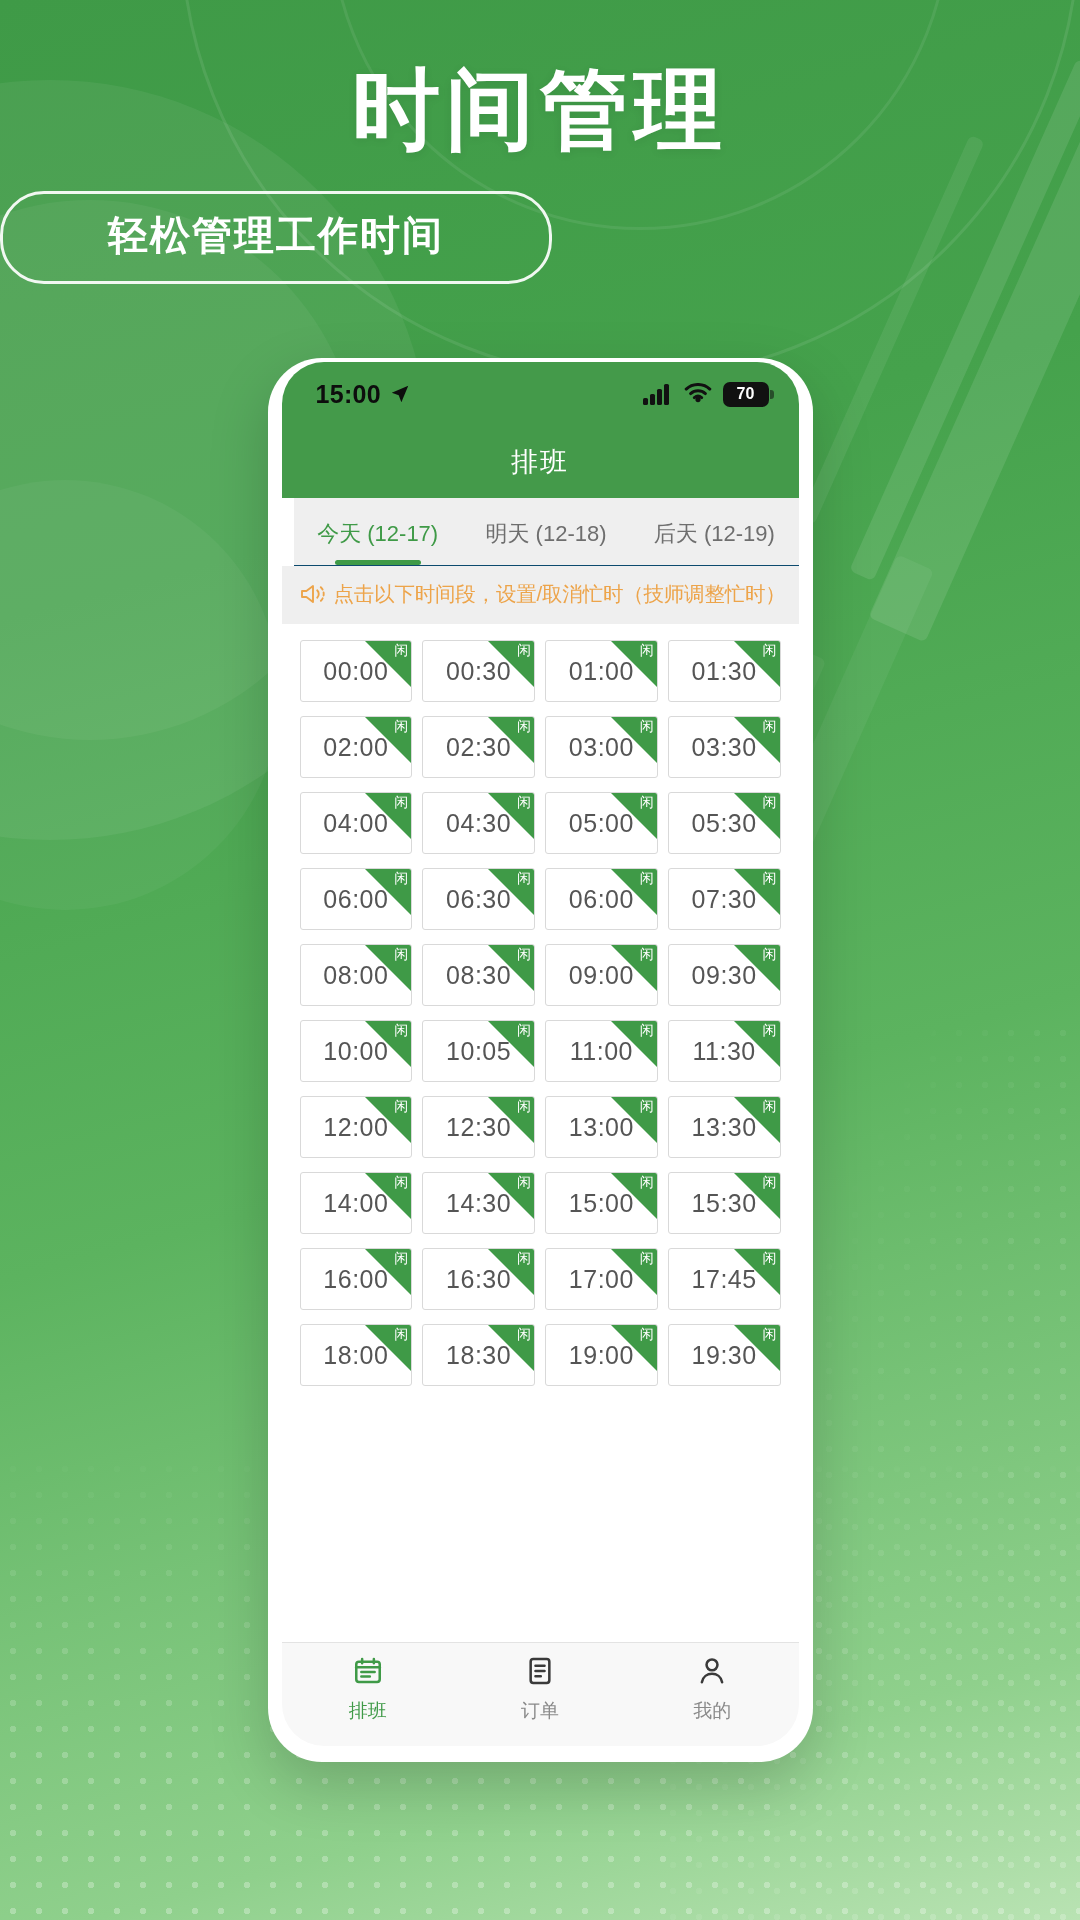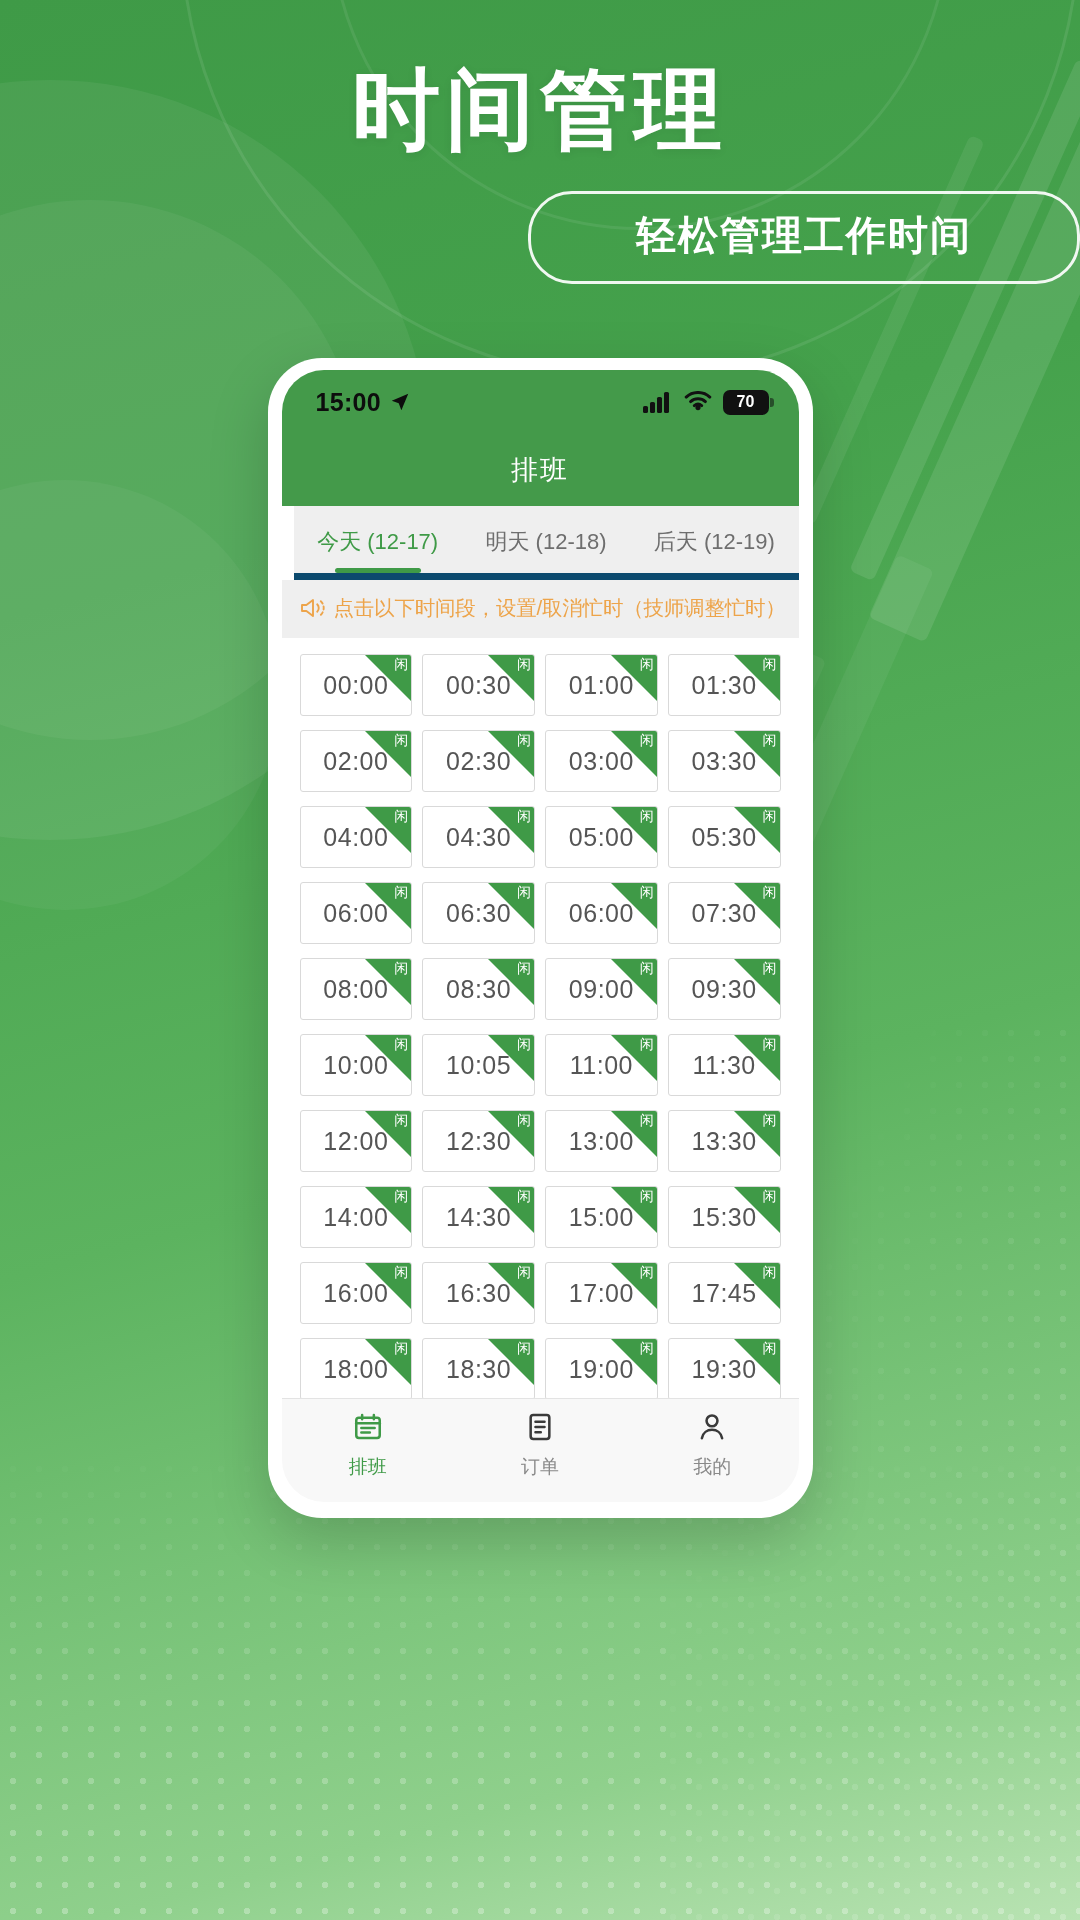--- a/index.html
+++ b/index.html
@@ -52,37 +52,37 @@
     opacity: .55;
   }
 
   
   .hero { position: relative; z-index: 3; text-align: center; padding-top: 62px; }
   .hero-title {
     font-size: 88px; font-weight: 700; color: #ffffff;
     letter-spacing: 6px; line-height: 1.08;
     text-shadow: 0 2px 10px rgba(0,0,0,.08);
   }
-  .hero-sub-wrap { margin-top: 34px; display: flex; justify-content: flex-end; }
+  .hero-sub-wrap { margin-top: 34px; display: flex; justify-content: flex-start; }
   .hero-sub {
     border: 3px solid rgba(255,255,255,.92);
     border-radius: 44px;
     padding: 14px 52px 18px;
     font-size: 40px; font-weight: 700; color: #ffffff;
     letter-spacing: 2px;
     min-width: 552px;
   }
 
   
   .phone-wrap { position: relative; z-index: 4; display: flex; justify-content: center; margin-top: 74px; }
   .phone {
-    width: 545px; height: 1160px;
+    width: 545px; height: 1404px;
     background: #ffffff;
     border-radius: 54px;
-    padding: 12px 14px 16px;
+    padding: 4px 14px 16px;
     box-shadow: 0 22px 60px rgba(0,0,0,.18);
   }
   .screen {
     width: 100%; height: 100%;
     border-radius: 42px;
     overflow: hidden;
     background: #ffffff;
     display: flex; flex-direction: column;
     position: relative;
   }
@@ -110,21 +110,21 @@
   
   .navbar {
     height: 72px; background: #449a4a; color: #fff;
     display: flex; align-items: center; justify-content: center; flex: none;
   }
   .navbar-title { font-size: 27px; font-weight: 500; letter-spacing: 2px; }
 
   
   .tabs {
     display: flex; background: #efefef; flex: none;
-    border-bottom: 7px solid #0c4a6e;
+    border-bottom: 1px solid #0c4a6e;
     margin-left: 12px;
   }
   .tab {
     flex: 1; text-align: center; padding: 21px 0 16px;
     font-size: 22px; color: #6e6e6e; position: relative;
   }
   .tab.active { color: #3f9a47; }
   .tab.active::after {
     content: ""; position: absolute; left: 50%; transform: translateX(-50%);
     bottom: 0; width: 86px; height: 5px; background: #3f9a47; border-radius: 3px;

